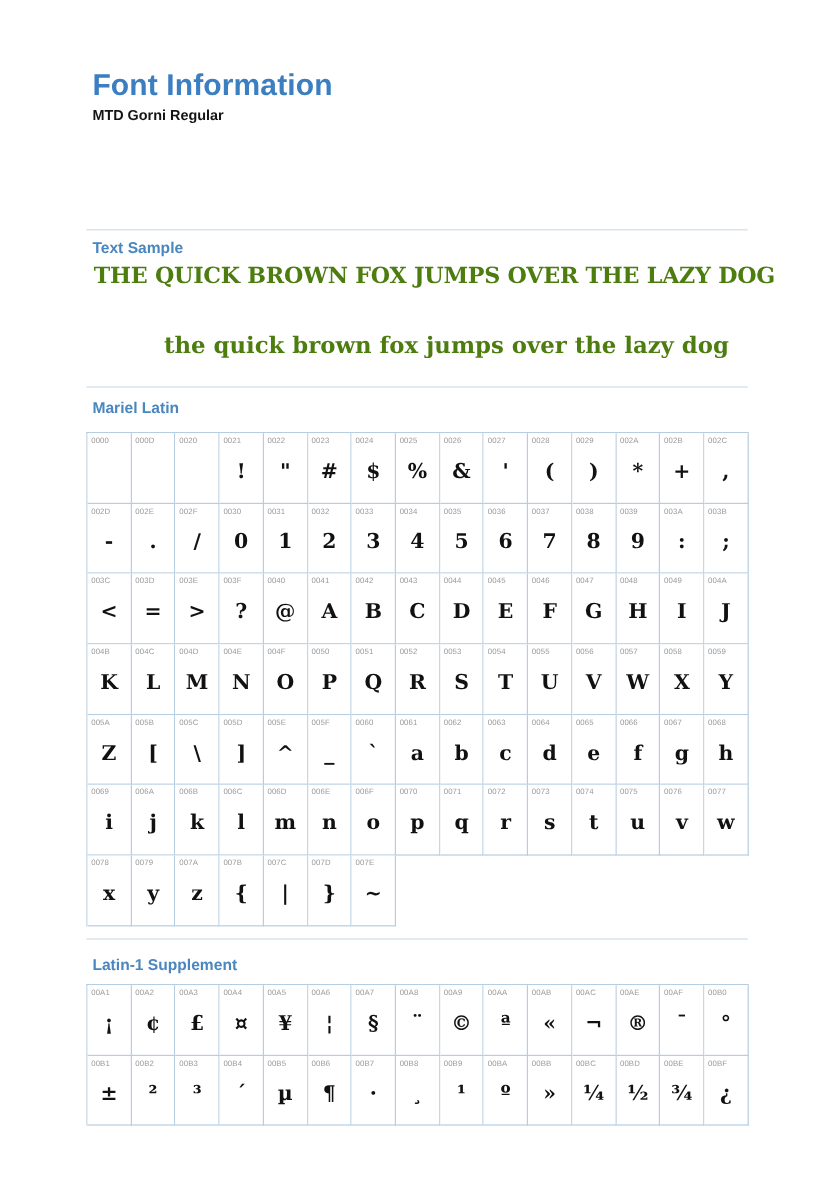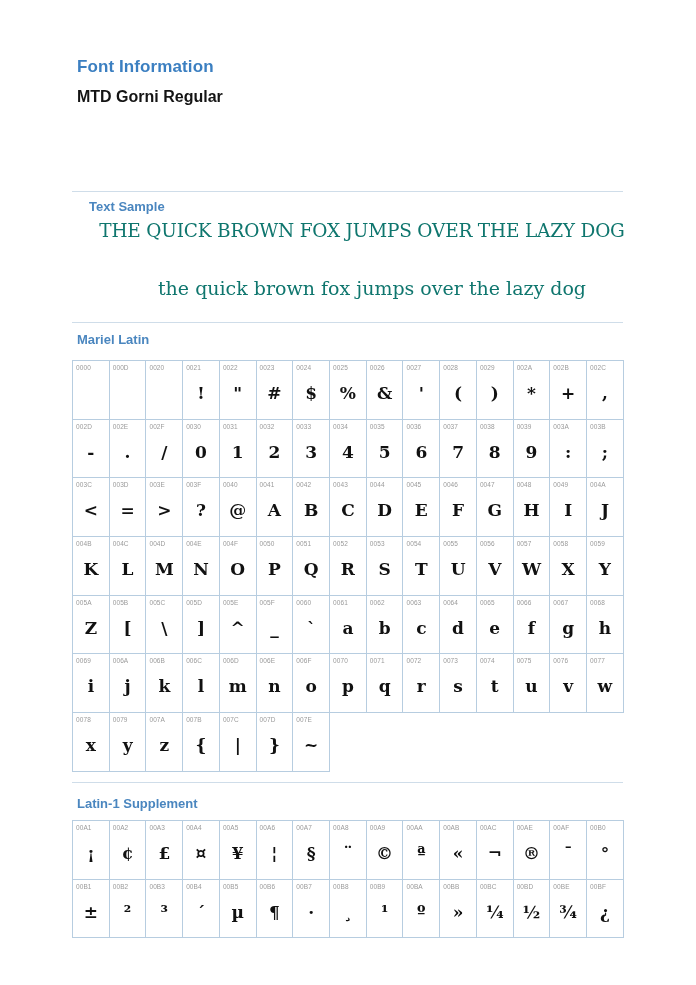--- a/index.html
+++ b/index.html
@@ -1,41 +1,41 @@
 <!DOCTYPE html>
 <html><head>
 <meta charset="utf-8">
 <style>
   html, body { margin: 0; padding: 0; background: #ffffff; }
   body { width: 696px; height: 985px; position: relative; overflow: hidden; font-family: "Liberation Sans", sans-serif; color: #111; }
-  .title { position: absolute; left: 77px; top: 57px; font-size: 17px; font-weight: bold; color: #3b7fc1; letter-spacing: 0.1px; }
-  .info { position: absolute; left: 77px; top: 87px; font-size: 16px; font-weight: bold; line-height: 19.2px; color: #141414; }
+  .title { position: absolute; left: 77px; top: 57px; font-size: 25px; font-weight: bold; color: #3b7fc1; letter-spacing: 0.1px; }
+  .info { position: absolute; left: 77px; top: 87px; font-size: 12px; font-weight: bold; line-height: 19.2px; color: #141414; }
   .info div { white-space: nowrap; }
   .divider { position: absolute; left: 72px; width: 551px; height: 1px; background: #cfdde9; }
   .section { position: absolute; left: 77px; font-size: 13px; font-weight: bold; color: #4a86bf; }
-  .sample { position: absolute; left: 72px; width: 580px; text-align: center; font-family: "DejaVu Serif", serif; font-weight: normal; color: #0f766e; white-space: nowrap; }
+  .sample { position: absolute; left: 72px; width: 580px; text-align: center; font-family: "DejaVu Serif", serif; font-weight: bold; color: #4d7c0f; white-space: nowrap; }
   .sample.upper { top: 220px; font-size: 18.5px; letter-spacing: -0.2px; }
   .sample.lower { top: 277px; font-size: 19px; letter-spacing: 0px; left: 82px; }
   .grid { position: absolute; left: 72px; display: grid; grid-template-columns: repeat(15, 36.73px); border-top: 1px solid #b7cde0; border-left: 1px solid #b7cde0; }
   .cell { box-sizing: border-box; height: 58.7px; border-right: 1px solid #b7cde0; border-bottom: 1px solid #b7cde0; position: relative; background: #fff; }
   .cell .code { position: absolute; left: 3px; top: 3px; font-size: 6.5px; color: #9a9a9a; letter-spacing: 0.1px; }
   .cell .glyph { position: absolute; left: 0; right: 0; top: 20px; text-align: center; font-family: "DejaVu Serif", serif; font-weight: bold; font-size: 17px; color: #111; line-height: 24px; }
 </style>
 </head>
 <body>
 
 <div class="title">Font Information</div>
 
 <div class="info">
   <div>MTD Gorni Regular</div>
 </div>
 
 <div class="divider" style="top:191px;"></div>
 
-<div class="section" style="top:199px;margin-left:12px;">Text Sample</div>
+<div class="section" style="top:199px;">Text Sample</div>
 <div class="sample upper">THE QUICK BROWN FOX JUMPS OVER THE LAZY DOG</div>
 <div class="sample lower">the quick brown fox jumps over the lazy dog</div>
 
 <div class="divider" style="top:322px;"></div>
 
 <div class="section" style="top:332px;">Mariel Latin</div>
 <div class="grid" id="grid-basic" style="top:360px;">
     <div class="cell">
       <span class="code">0000</span>
       <span class="glyph"></span>

